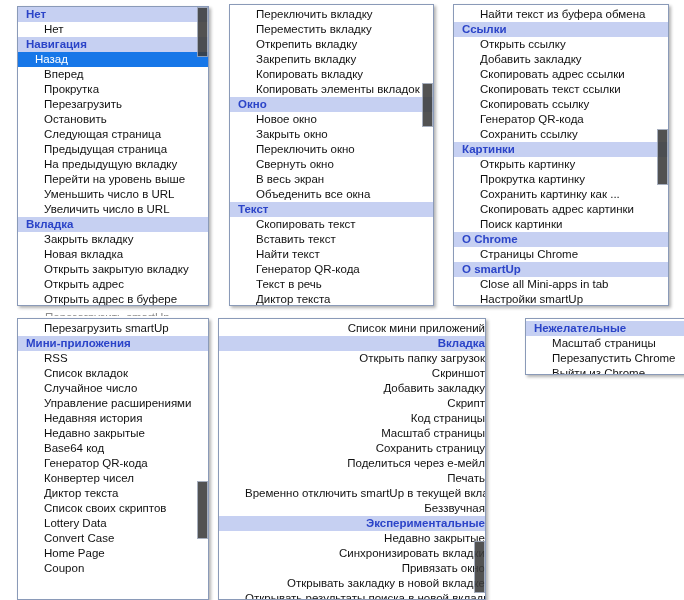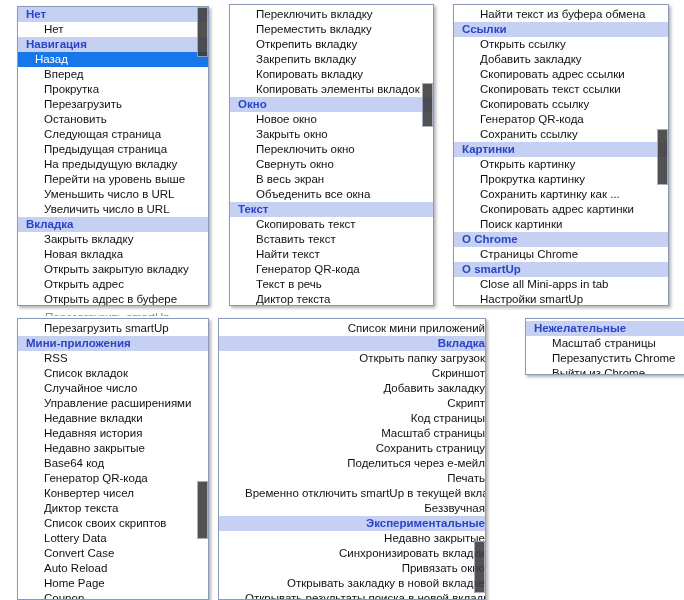--- a/index.html
+++ b/index.html
@@ -176,31 +176,29 @@
   <div class="sliver" style="left:19px;top:312px;width:180px;">Перезагрузить smartUp</div>
 
   <div class="panel" style="left:17px;top:318px;width:192px;height:282px;">
     <div class="inner" style="top:2px;">
         <div class="row">Перезагрузить smartUp</div>
         <div class="row group">Мини-приложения</div>
         <div class="row">RSS</div>
         <div class="row">Список вкладок</div>
         <div class="row">Случайное число</div>
         <div class="row">Управление расширениями</div>
-        <div class="row">Недавние вкладки</div>
         <div class="row">Недавняя история</div>
         <div class="row">Недавно закрытые</div>
         <div class="row">Base64 код</div>
         <div class="row">Генератор QR-кода</div>
         <div class="row">Конвертер чисел</div>
         <div class="row">Диктор текста</div>
         <div class="row">Список своих скриптов</div>
         <div class="row">Lottery Data</div>
         <div class="row">Convert Case</div>
-        <div class="row">Auto Reload</div>
         <div class="row">Home Page</div>
         <div class="row">Coupon</div>
       </div>
     <div class="sbtrack" style="right:0;">
       <div class="sbthumb" style="top:162px;height:58px;"></div>
     </div>
   </div>
 
   <div class="panel" style="left:218px;top:318px;width:268px;height:282px;text-align:right;">
     <div class="inner" style="top:2px;">

